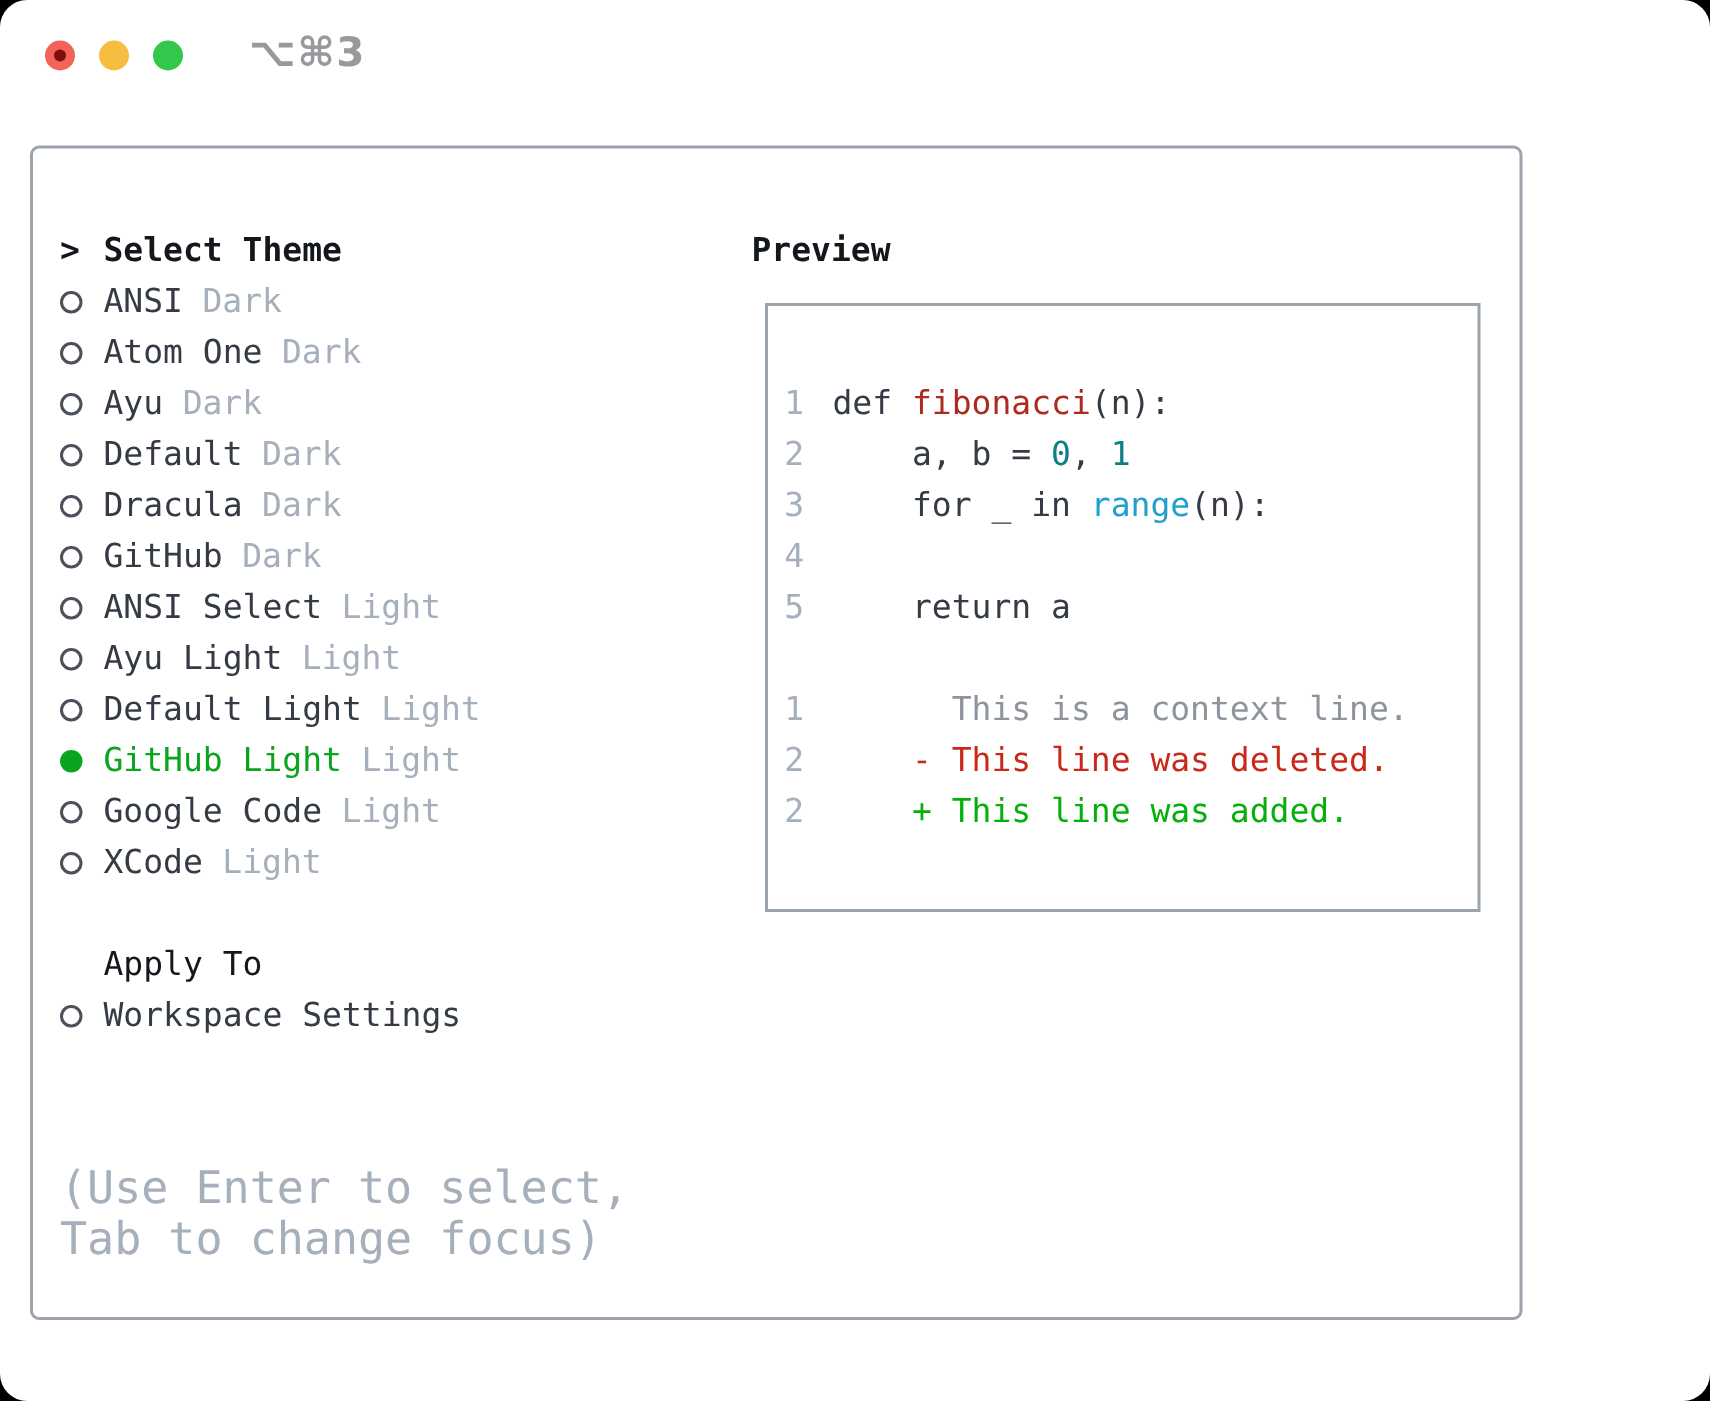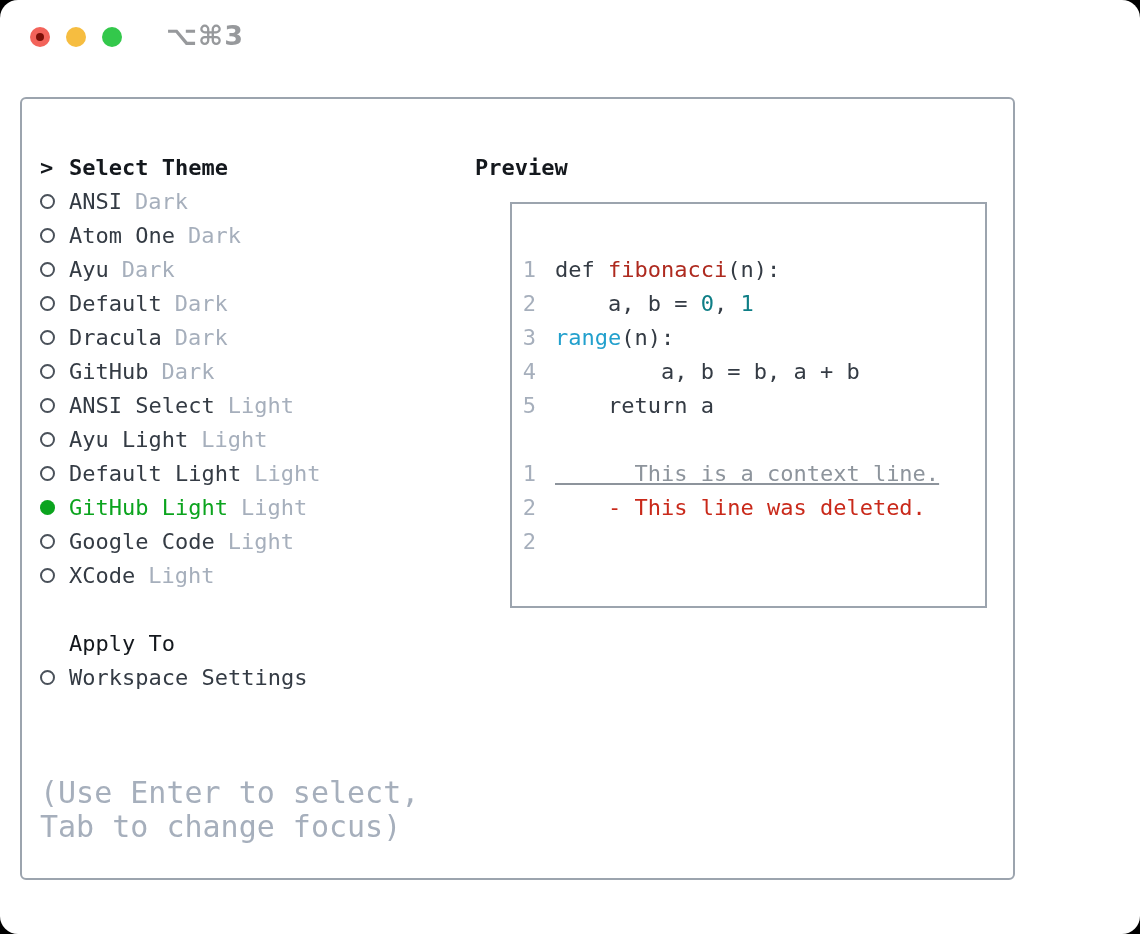--- a/index.html
+++ b/index.html
@@ -48,40 +48,40 @@
   .radio.sel{border:none;width:15px;height:15px;background:var(--selected_green,#0ba41e);}
   .name{color:var(--text,#343b44);}
   .name.sel-text{color:var(--selected_green,#0ba41e);}
   .variant{color:var(--muted,#a6afbc);margin-left:13px;}
   .apply-title{color:var(--heading,#14181d);}
   .hint{
     width:400px;line-height:34px;color:var(--muted,#a6afbc);font-size:30px;margin-top:48px;
   }
   
   .preview-title{
-    position:absolute;left:453px;top:51px;height:34px;display:flex;align-items:center;
+    position:absolute;left:479px;top:51px;height:34px;display:flex;align-items:center;
     font-size:22px;font-weight:bold;color:var(--heading,#14181d);
   }
   .preview-box{
     position:absolute;left:488px;top:103px;width:473px;height:404px;
     border:2px solid var(--panel_border,#9ca4ae);background:#fff;
     padding:48px 0 0 10px;box-sizing:content-box;
     width:463px;height:354px;
     font-size:22px;overflow:hidden;
   }
   .cline{height:34px;display:flex;align-items:center;white-space:pre;}
   .ln{
     display:inline-block;width:14px;text-align:right;flex:0 0 14px;
     margin-right:19px;color:var(--muted,#a6afbc);
   }
   .tok{white-space:pre;color:var(--text,#343b44);}
   .tok-function{color:var(--function_red,#ae2a1f);}
   .tok-number{color:var(--number_teal,#0e7e86);}
   .tok-builtin{color:var(--builtin_blue,#22a0cd);}
-  .tok-context{color:var(--context,#8d949c);text-decoration:underline;}
+  .tok-context{color:var(--context,#8d949c);}
   .tok-deleted{color:var(--deleted_red,#c9291a);}
   .tok-added{color:var(--added_green,#05b00c);}
 </style>
 </head>
 <body>
 
 <div class="window">
 
   <div class="titlebar">
     <span class="dot red">
@@ -130,24 +130,24 @@
 
       <div class="hint">(Use Enter to select, Tab to change focus)</div>
     </div>
 
     <div class="preview-title">Preview</div>
 
     <div class="preview-box">
       <div id="code-lines">
           <div class="cline"><span class="ln">1</span><span class="tok">def </span><span class="tok tok-function">fibonacci</span><span class="tok">(n):</span></div>
           <div class="cline"><span class="ln">2</span><span class="tok">    a, b = </span><span class="tok tok-number">0</span><span class="tok">, </span><span class="tok tok-number">1</span></div>
-          <div class="cline"><span class="ln">3</span><span class="tok tok-builtin">range</span><span class="tok">(n):</span></div>
-          <div class="cline"><span class="ln">4</span><span class="tok">        a, b = b, a + b</span></div>
+          <div class="cline"><span class="ln">3</span><span class="tok">    for _ in </span><span class="tok tok-builtin">range</span><span class="tok">(n):</span></div>
+          <div class="cline"><span class="ln">4</span></div>
           <div class="cline"><span class="ln">5</span><span class="tok">    return a</span></div>
           <div class="cline"><span class="ln"></span></div>
           <div class="cline"><span class="ln">1</span><span class="tok tok-context">      This is a context line.</span></div>
           <div class="cline"><span class="ln">2</span><span class="tok tok-deleted">    - This line was deleted.</span></div>
-          <div class="cline"><span class="ln">2</span></div>
+          <div class="cline"><span class="ln">2</span><span class="tok tok-added">    + This line was added.</span></div>
         </div>
     </div>
 
   </div>
 </div>
 
 </body></html>

